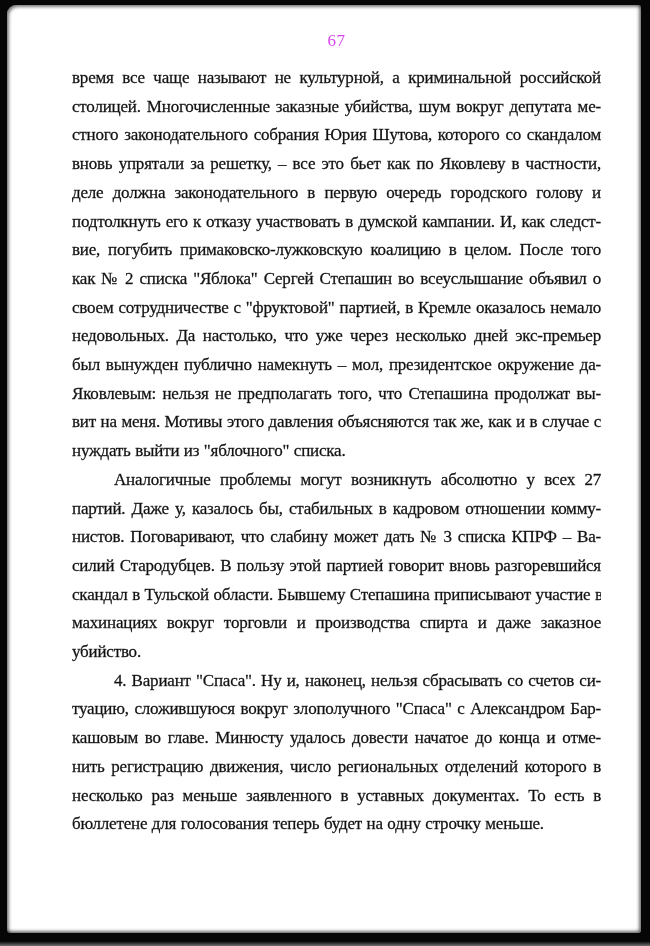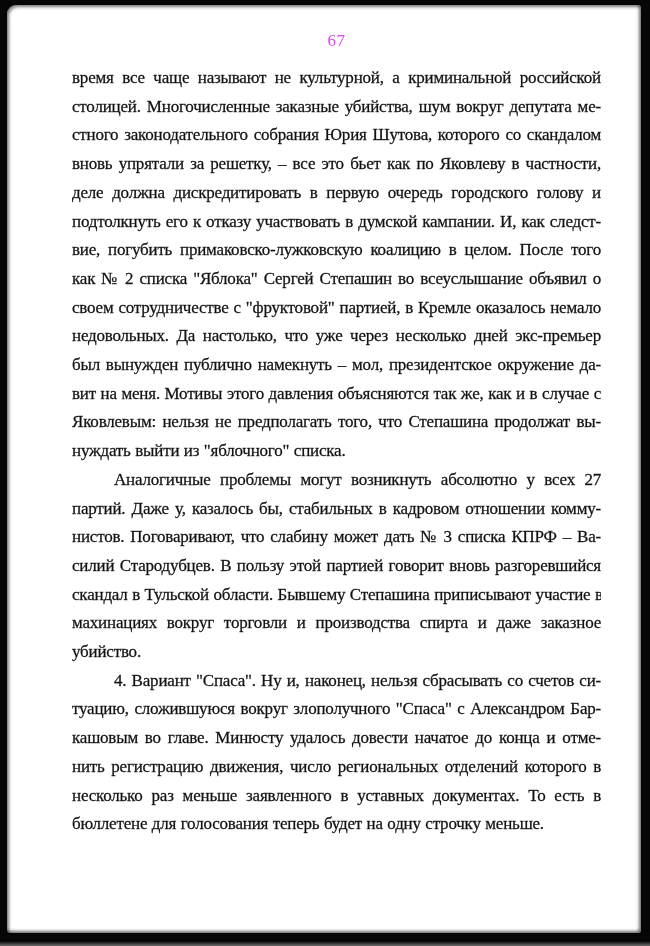--- a/index.html
+++ b/index.html
@@ -82,29 +82,29 @@
 
 <div class="stage">
   <div class="paper"></div>
   <div class="pagenum">67</div>
   <div class="doc-body">
       <div class="paragraph">
         <div class="line">время все чаще называют не культурной, а криминальной российской</div>
         <div class="line">столицей. Многочисленные заказные убийства, шум вокруг депутата ме-</div>
         <div class="line">стного законодательного собрания Юрия Шутова, которого со скандалом</div>
         <div class="line">вновь упрятали за решетку, – все это бьет как по Яковлеву в частности,</div>
-        <div class="line">деле должна дискредитировать в первую очередь городского голову и</div>
+        <div class="line">деле должна законодательного в первую очередь городского голову и</div>
         <div class="line">подтолкнуть его к отказу участвовать в думской кампании. И, как следст-</div>
         <div class="line">вие, погубить примаковско-лужковскую коалицию в целом. После того</div>
         <div class="line">как № 2 списка "Яблока" Сергей Степашин во всеуслышание объявил о</div>
         <div class="line">своем сотрудничестве с "фруктовой" партией, в Кремле оказалось немало</div>
         <div class="line">недовольных. Да настолько, что уже через несколько дней экс-премьер</div>
         <div class="line">был вынужден публично намекнуть – мол, президентское окружение да-</div>
+        <div class="line">Яковлевым: нельзя не предполагать того, что Степашина продолжат вы-</div>
         <div class="line">вит на меня. Мотивы этого давления объясняются так же, как и в случае с</div>
-        <div class="line">Яковлевым: нельзя не предполагать того, что Степашина продолжат вы-</div>
         <div class="line last">нуждать выйти из "яблочного" списка.</div>
       </div>
       <div class="paragraph">
         <div class="line indent">Аналогичные проблемы могут возникнуть абсолютно у всех 27</div>
         <div class="line">партий. Даже у, казалось бы, стабильных в кадровом отношении комму-</div>
         <div class="line">нистов. Поговаривают, что слабину может дать № 3 списка КПРФ – Ва-</div>
         <div class="line">силий Стародубцев. В пользу этой партией говорит вновь разгоревшийся</div>
         <div class="line">скандал в Тульской области. Бывшему Степашина приписывают участие в</div>
         <div class="line">махинациях вокруг торговли и производства спирта и даже заказное</div>
         <div class="line last">убийство.</div>

